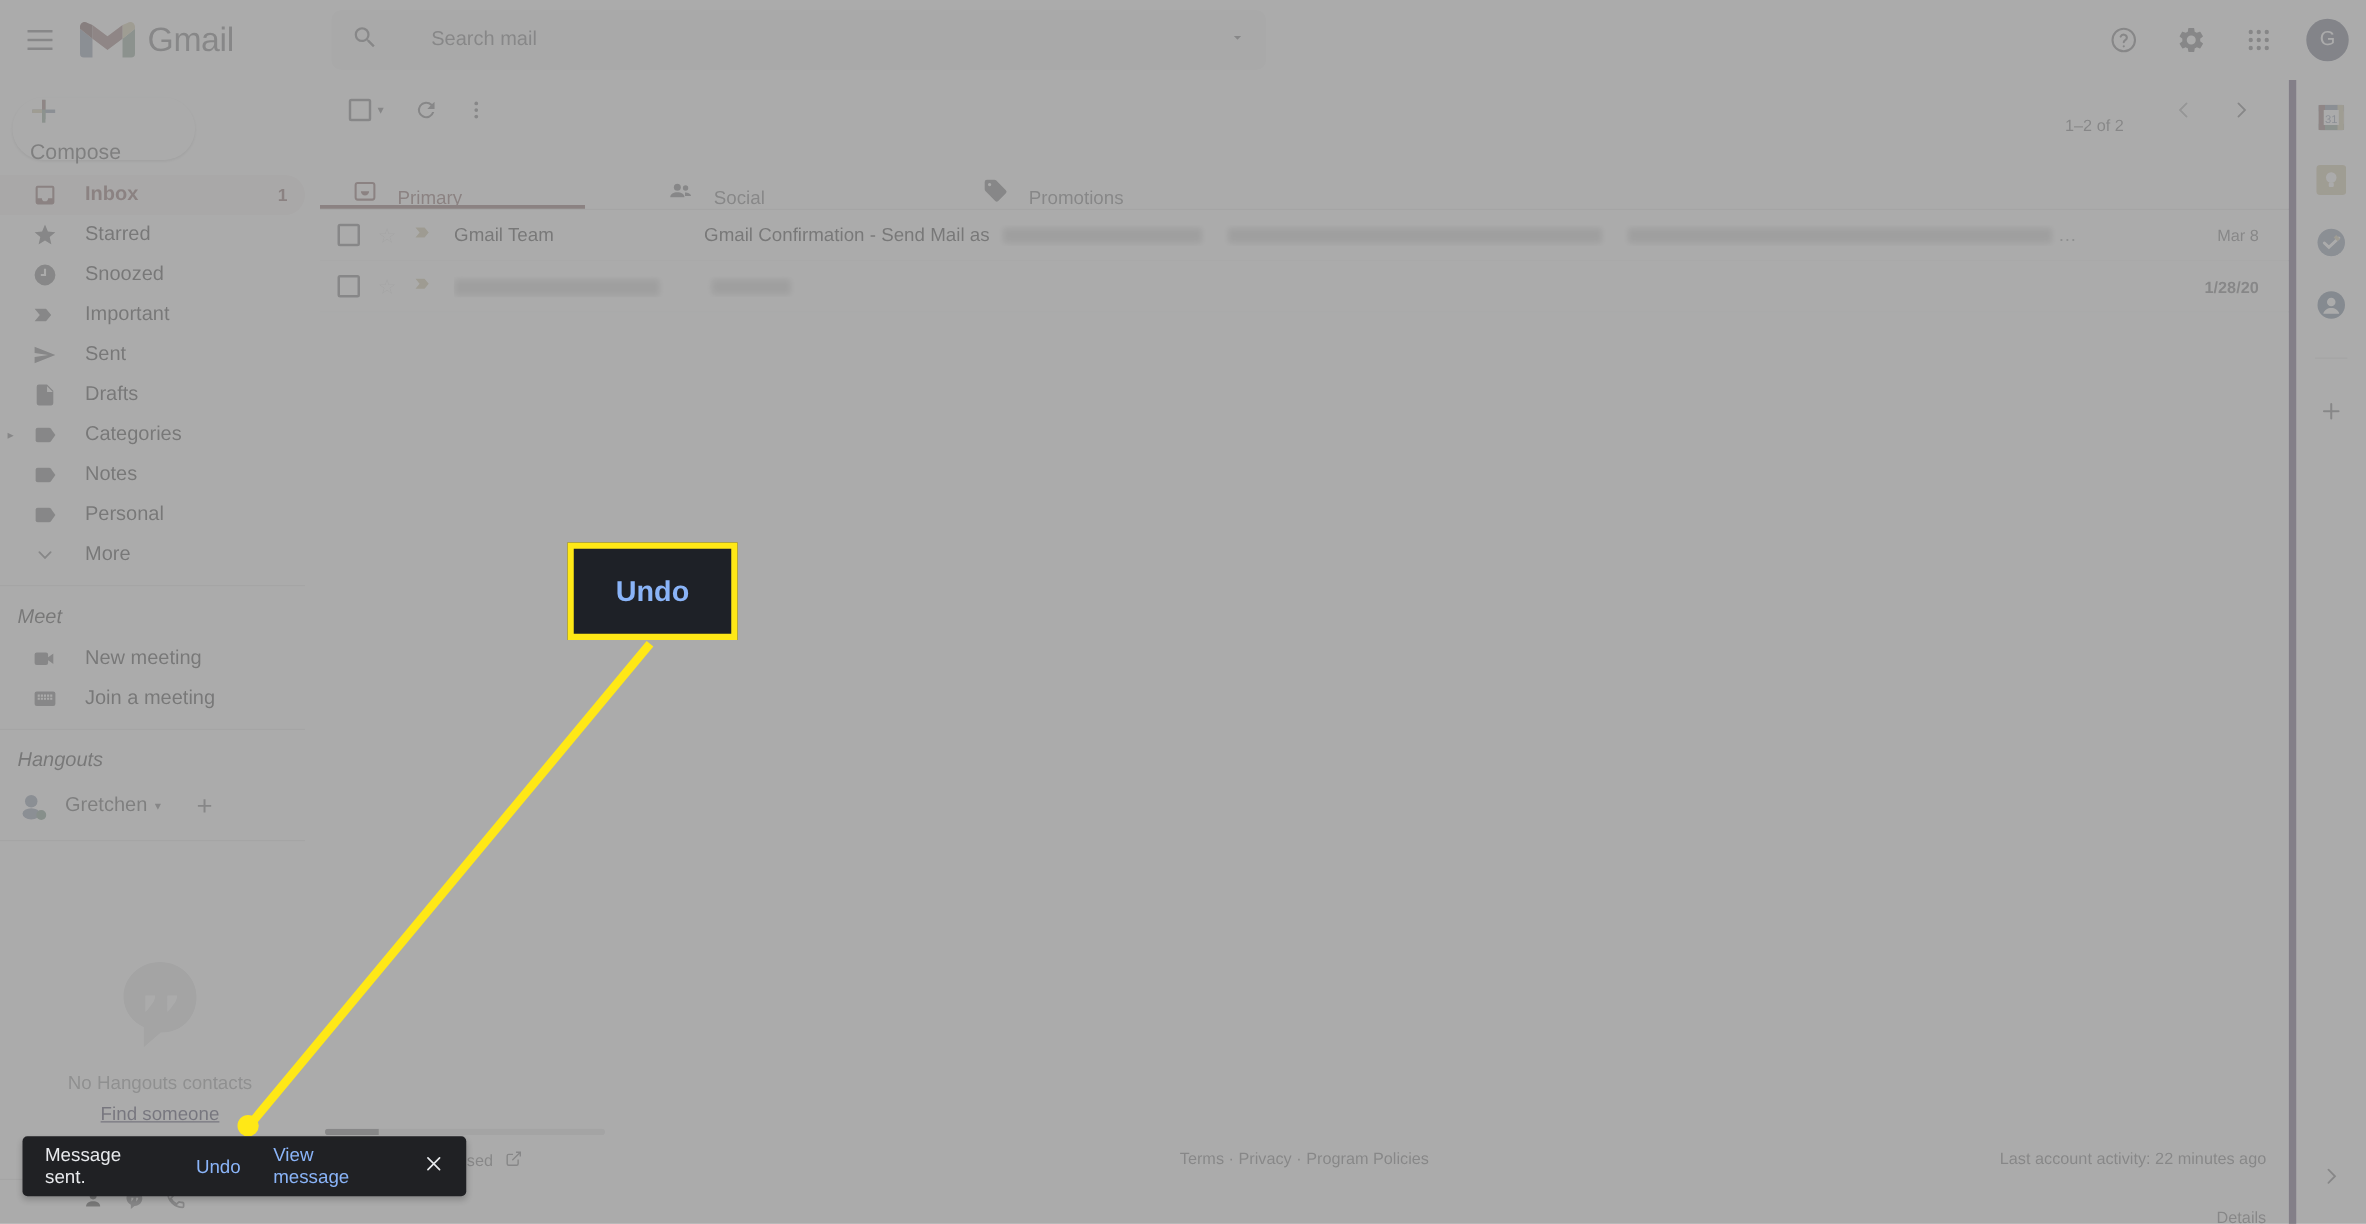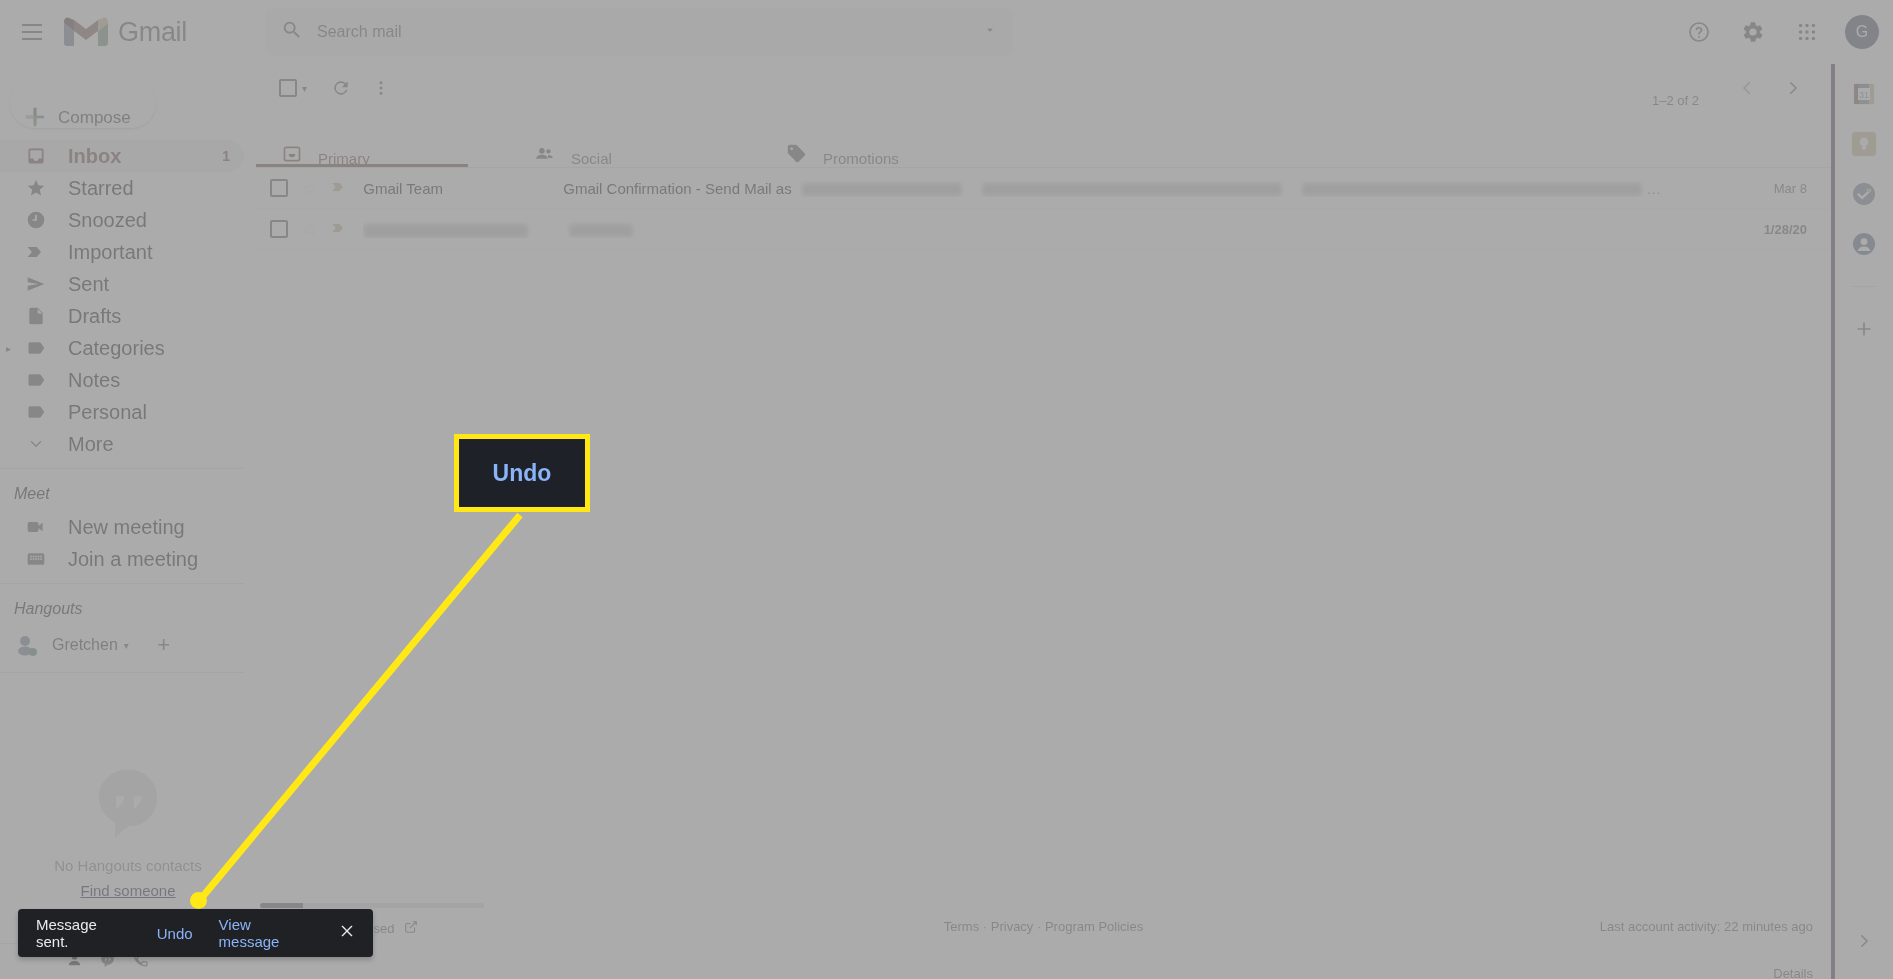--- a/index.html
+++ b/index.html
@@ -12,36 +12,36 @@
   #app { position: absolute; inset: 0; filter: saturate(0.22) brightness(1.02) contrast(0.42); }
   #veil { position: absolute; inset: 0; background: rgba(160,160,160,0.46); pointer-events:none; z-index: 40;}
 
   
   .header { position:absolute; top:0; left:0; right:0; height:64px; display:flex; align-items:center; background:#fff; }
   .hamburger { width:48px; height:48px; margin-left:8px; display:flex; flex-direction:column; justify-content:center; align-items:center; gap:5px; cursor:pointer;}
   .hamburger i { display:block; width:20px; height:2px; background:#5f6368; }
   .brand { display:flex; align-items:center; gap:10px; margin-left:8px; }
   .gmail-logo { width:44px; height:33px; position:relative; }
   .gmail-word { font-size:27px; color:#5f6368; letter-spacing:-0.3px; }
-  .search-wrap { margin-left:78px; width:748px; height:48px; background:#f1f3f4; border-radius:8px; display:flex; align-items:center; padding:0 16px; }
+  .search-wrap { margin-left:78px; width:748px; height:48px; background:#f1f3f4; border-radius:8px; display:flex; align-items:center; padding:0 16px;gap:28px; }
   .search-input { flex:1; border:none; background:transparent; outline:none; font-size:16px; color:#202124; margin-left:14px; font-family:"Liberation Sans",sans-serif;}
   .search-input::placeholder{color:#5f6368;}
   .hdr-right { margin-left:auto; display:flex; align-items:center; gap:6px; padding-right:14px; }
   .icon-btn { width:48px; height:48px; border-radius:50%; display:flex; align-items:center; justify-content:center; cursor:pointer; }
   .avatar { width:34px; height:34px; border-radius:50%; background:#3f51b5; color:#fff; display:flex; align-items:center; justify-content:center; font-size:16px; margin-left:8px; }
 
   
   .sidebar { position:absolute; top:64px; left:0; width:256px; bottom:0; background:#fff; overflow:hidden; }
-  .compose { margin:14px 0 0 10px; width:146px; height:50px; border-radius:25px; box-shadow:0 1px 3px rgba(60,64,67,.3); display:flex; align-items:flex-end; gap:12px; padding-left:14px; cursor:pointer; background:#fff;}
+  .compose { margin:14px 0 0 10px; width:146px; height:50px; border-radius:25px; box-shadow:0 1px 3px rgba(60,64,67,.3); display:flex; align-items:flex-start; gap:12px; padding-left:14px; cursor:pointer; background:#fff;flex-direction:column;}
   .compose-label{ font-size:17px; color:#3c4043;}
   .plus-g { position:relative; width:22px; height:22px; }
   .nav-list { margin-top:12px; }
   .nav-item { height:32px; display:flex; align-items:center; padding-left:26px; border-radius:0 16px 16px 0; margin-right:12px; cursor:pointer; position:relative;}
   .nav-item .ico { width:20px; height:20px; display:flex; align-items:center; justify-content:center; color:#5f6368; flex:0 0 20px;}
-  .nav-item .lbl { margin-left:22px; font-size:20px; color:#202124; }
+  .nav-item .lbl { margin-left:22px; font-size:16px; color:#202124; }
   .nav-item.active { background:#fce8e6; }
   .nav-item.active .lbl { color:#d93025; font-weight:bold;}
   .nav-item .count { margin-left:auto; margin-right:14px; font-size:14px; color:#d93025; font-weight:bold;}
   .nav-item .caret { position:absolute; left:6px; font-size:10px; color:#5f6368;}
   .nav-sep { height:1px; background:#e0e0e0; margin:8px 12px 8px 0;}
   .sec-title { font-size:16px; color:#202124; padding-left:14px; height:34px; display:flex; align-items:center;font-style:italic; }
   .hangouts-row { display:flex; align-items:center; padding-left:14px; height:38px;}
   .h-ava { width:26px; height:26px; position:relative;}
   .h-name { margin-left:12px; font-size:16px; color:#3c4043;}
   .h-plus { margin-left:auto; margin-right:86px; font-size:22px; color:#5f6368;}
@@ -75,21 +75,21 @@
   .footer { position:absolute; left:256px; right:62px; bottom:28px; height:48px; font-size:13px; color:#5f6368;}
   .storage { position:absolute; left:4px; top:0; width:240px;}
   .bar { width:224px; height:5px; background:#dadce0; border-radius:3px; overflow:hidden;}
   .bar > div { height:100%; background:#5f6368;}
   .storage-txt { margin-top:12px; display:flex; align-items:center; gap:10px;}
   .f-center { position:absolute; left:50%; transform:translateX(-50%); top:16px; white-space:nowrap;}
   .f-right { position:absolute; right:18px; top:16px; text-align:right;}
   .f-right .details { display:block; margin-top:32px;}
 
   
-  .rail { position:absolute; top:64px; right:0; width:62px; bottom:0; background:#fff; border-left:4px solid #6d28d9; display:flex; flex-direction:column; align-items:center; padding-top:18px; gap:26px;}
+  .rail { position:absolute; top:64px; right:0; width:62px; bottom:0; background:#fff; border-left:6px solid #6d28d9; display:flex; flex-direction:column; align-items:center; padding-top:18px; gap:26px;}
   .rail-ico { width:24px; height:24px; border-radius:4px; display:flex; align-items:center; justify-content:center; cursor:pointer;}
   .rail-sep { width:26px; height:1px; background:#e0e0e0; margin:4px 0;}
   .rail-arrow { position:absolute; bottom:24px; font-size:18px; color:#5f6368;}
 
   
   #anno { position:absolute; inset:0; z-index:60; pointer-events:none;}
   .callout { position:absolute; left:454px; top:434px; width:136px; height:78px; background:#1e2127; border:5px solid #ffe816; display:flex; align-items:center; justify-content:center; pointer-events:auto;}
   .callout-txt { color:#8ab4f8; font-size:23px; font-weight:bold;}
   .snack { position:absolute; left:18px; top:909px; width:355px; height:48px; background:#202124; border-radius:4px; display:flex; align-items:center; padding:0 18px; gap:26px; pointer-events:auto; box-shadow:0 3px 5px rgba(0,0,0,.2);}
   .snack-msg { color:#e8eaed; font-size:15px;}

